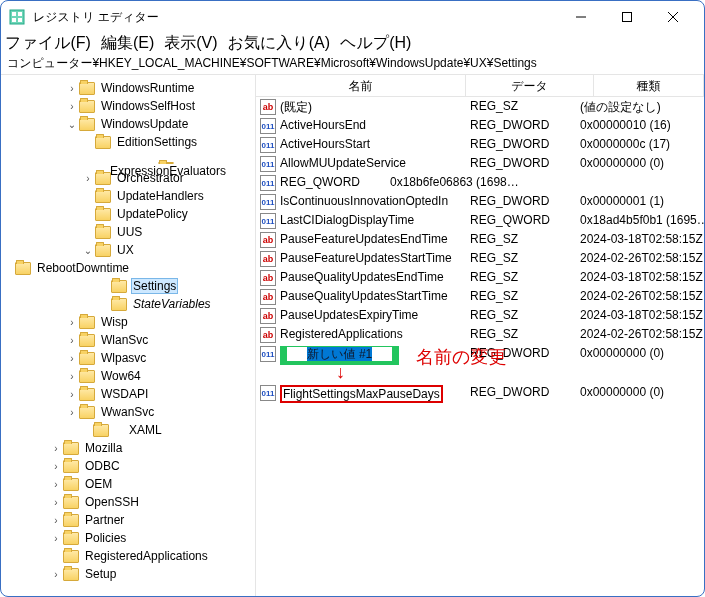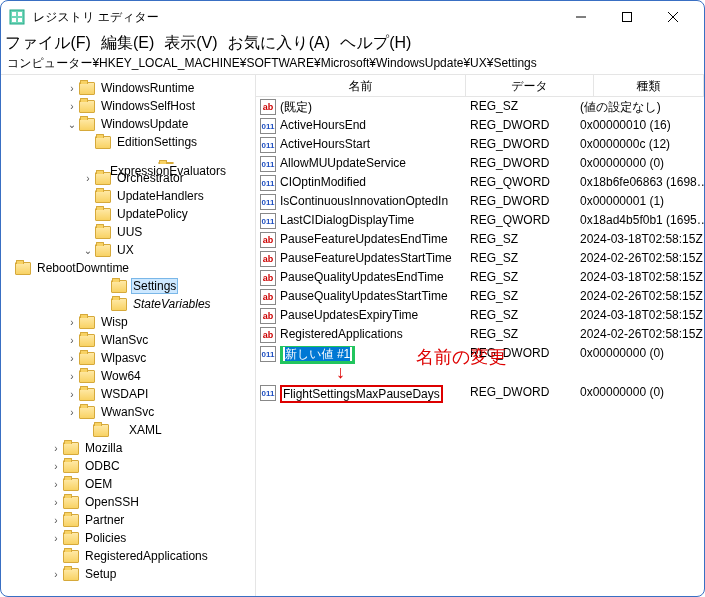--- a/index.html
+++ b/index.html
@@ -27,21 +27,21 @@
 .col-type { width: 110px; }
 .col-data { flex: 1; }
 .list-body { padding: 2px 0; }
 .list-row { display: flex; height: 19px; padding-left: 4px; }
 .val-icon { width: 16px; height: 16px; margin-right: 4px; display: inline-flex; align-items: center; justify-content: center; font-size: 9px; font-weight: bold; border: 1px solid #888; background: #fff; }
 .val-icon.ab { color: #c00; }
 .val-icon.bin { color: #2050c0; font-size: 8px; }
 .cell-name { width: 190px; white-space: nowrap; overflow: hidden; }
 .cell-type { width: 110px; }
 .cell-data { flex: 1; white-space: nowrap; overflow: hidden; }
-.edit-box { background: #fff; border: 3px solid #22c55e; padding: 0 2px; color: #ffffff; }
+.edit-box { background: #fff; border: 7px solid #22c55e; padding: 0 20px; color: #0f172a; }
 .edit-box span { background: #0078d4; }
 .red-box { border: 2px solid #d00; padding: 0 1px; display: inline-block; }
 .annotation-text { color: #d00; font-size: 18px; position: absolute; }
 .arrow-down { color: #d00; font-size: 18px; position: absolute; line-height: 1; }
 .list-wrap { position: relative; }
 </style>
 </head>
 <body>
 
 <div class="titlebar">
@@ -245,31 +245,30 @@
         <div class="list-row">
           <span class="val-icon bin">011</span>
           <span class="cell-name">ActiveHoursEnd</span>
           <span class="cell-type">REG_DWORD</span>
           <span class="cell-data">0x00000010 (16)</span>
         </div>
         <div class="list-row">
           <span class="val-icon bin">011</span>
           <span class="cell-name">ActiveHoursStart</span>
           <span class="cell-type">REG_DWORD</span>
-          <span class="cell-data">0x0000000c (12)</span>
+          <span class="cell-data">0x0000000c (17)</span>
         </div>
         <div class="list-row">
           <span class="val-icon bin">011</span>
           <span class="cell-name">AllowMUUpdateService</span>
           <span class="cell-type">REG_DWORD</span>
           <span class="cell-data">0x00000000 (0)</span>
         </div>
         <div class="list-row">
           <span class="val-icon bin">011</span>
-          <span class="cell-name">CIOptinModified</span>
           <span class="cell-type">REG_QWORD</span>
           <span class="cell-data">0x18b6fe06863 (1698…</span>
         </div>
         <div class="list-row">
           <span class="val-icon bin">011</span>
           <span class="cell-name">IsContinuousInnovationOptedIn</span>
           <span class="cell-type">REG_DWORD</span>
           <span class="cell-data">0x00000001 (1)</span>
         </div>
         <div class="list-row">

